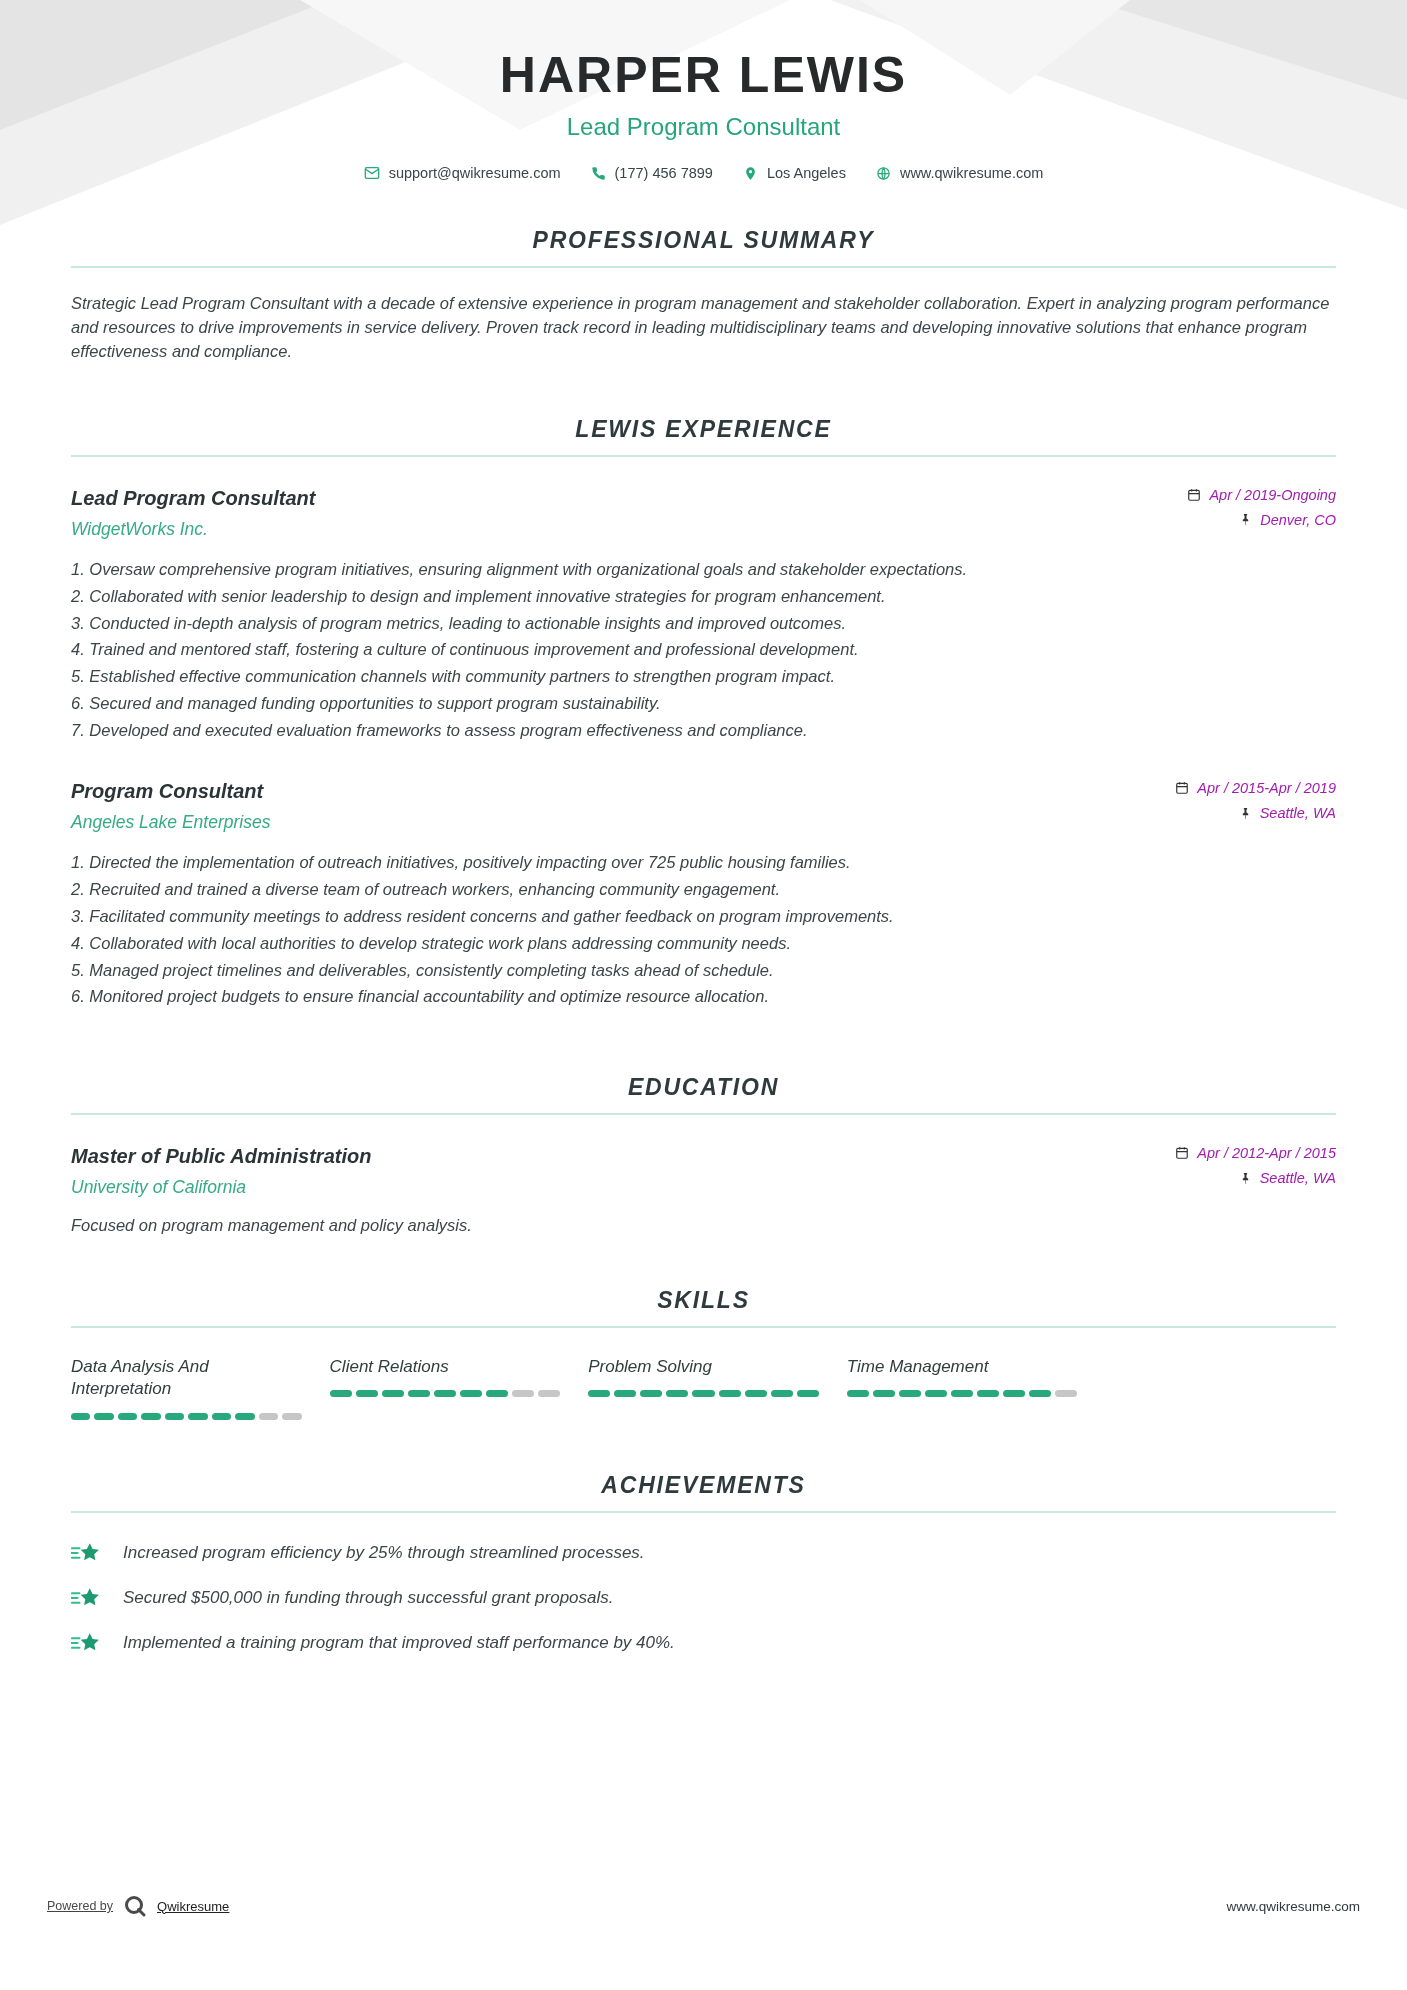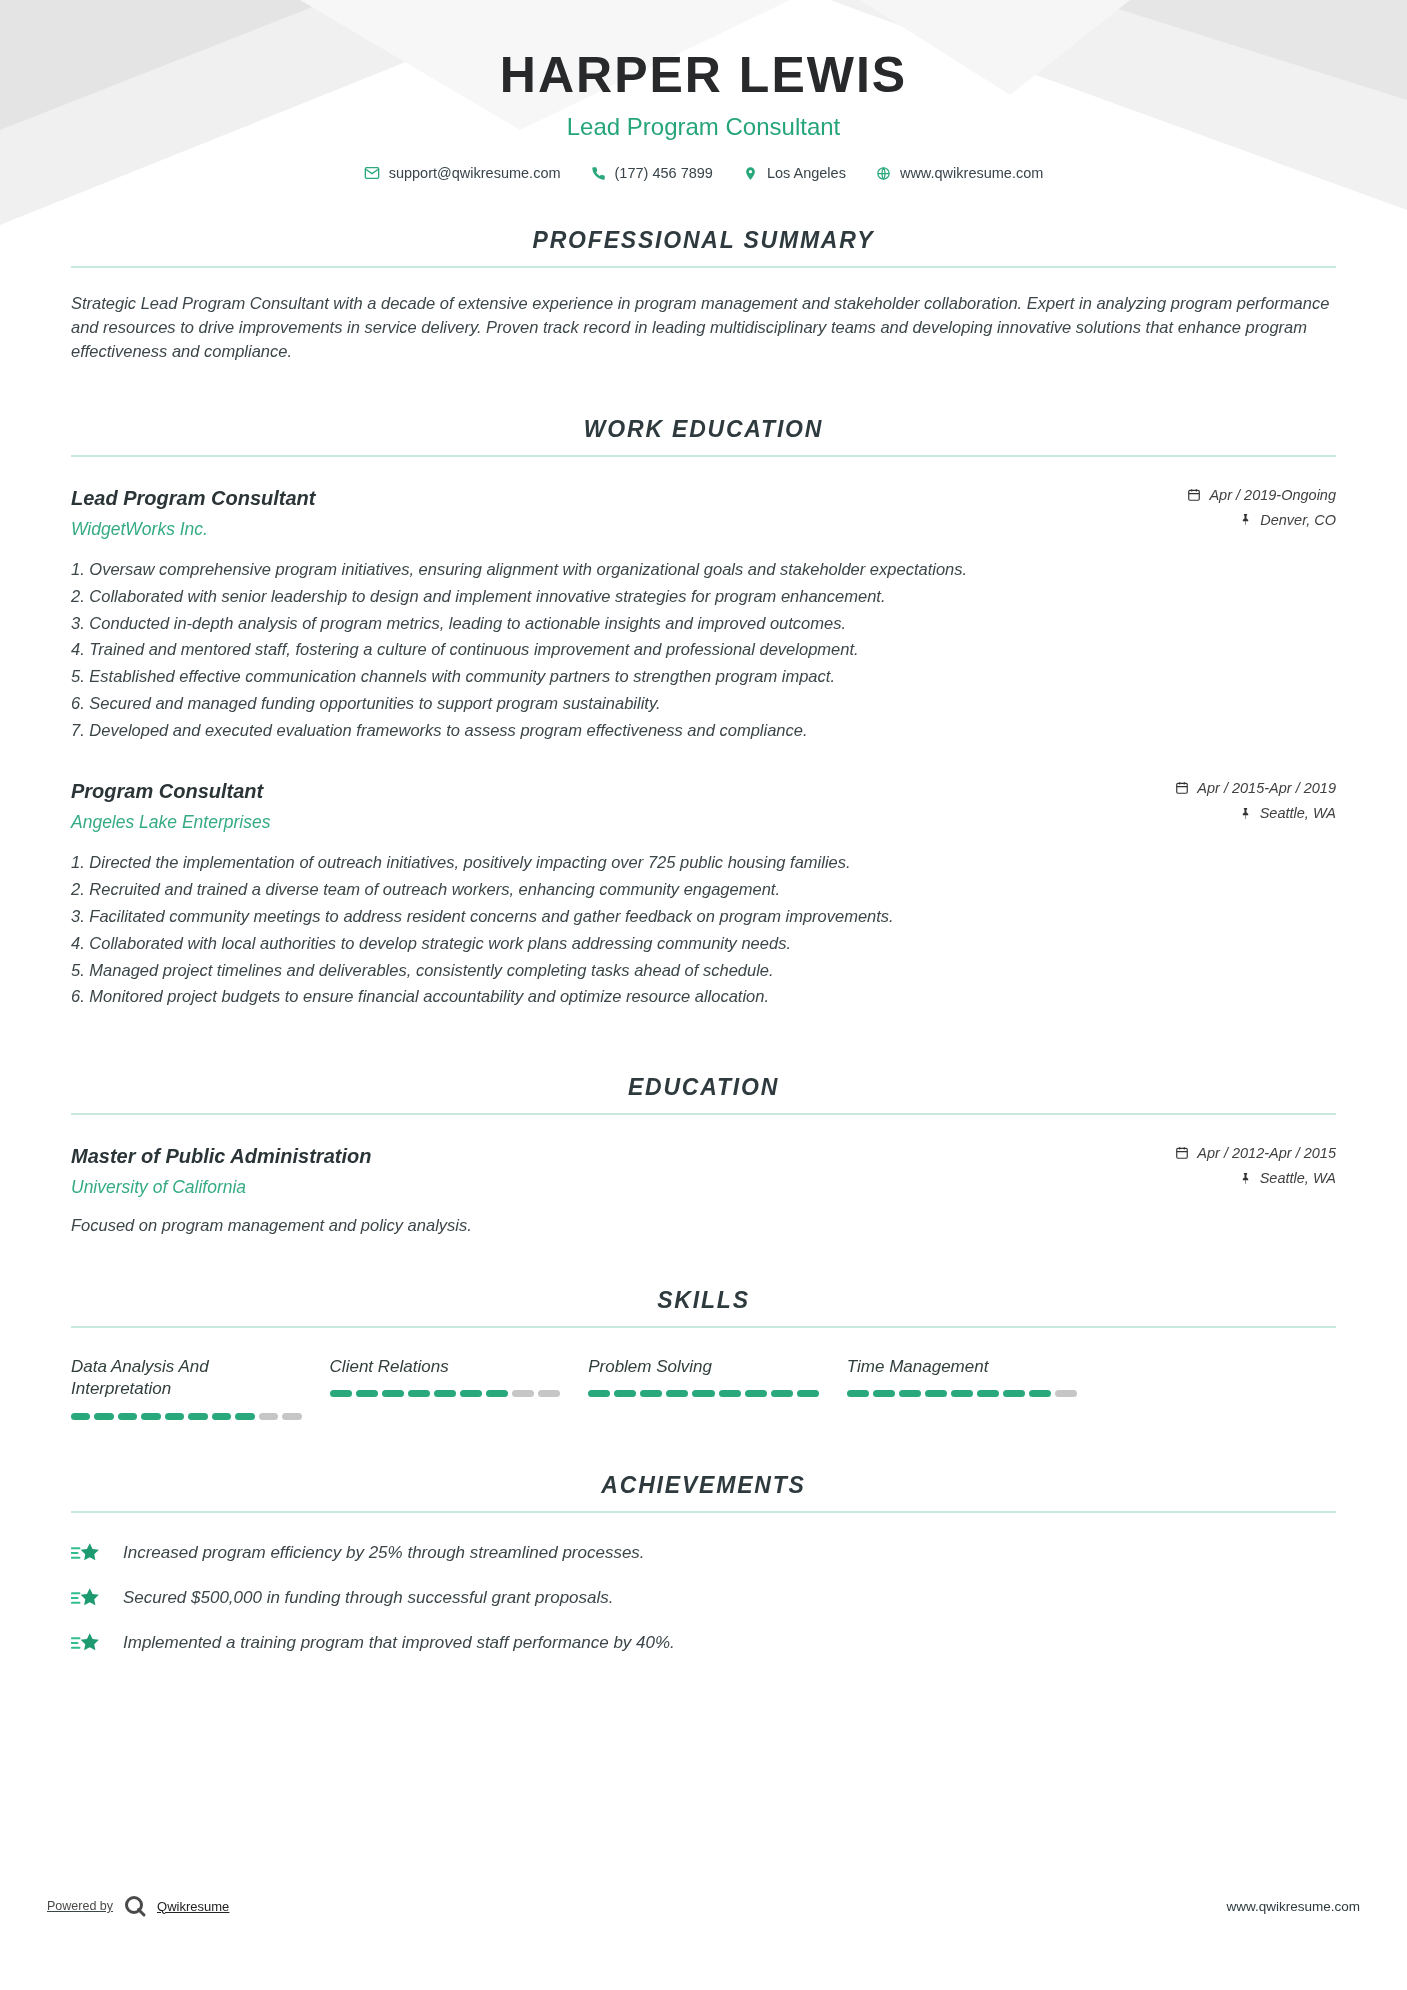--- a/index.html
+++ b/index.html
@@ -29,21 +29,21 @@
   .section-heading { text-align:center; font-size:23px; font-weight:600; letter-spacing:1.8px; color:#2e3a3d; }
   .divider { height:2px; background:#c8e8dc; margin-top:12px; }
 
   .summary-text { margin-top:24px; font-size:16.5px; line-height:1.45; color:#3c4649; }
 
   
   .entry { margin-top:30px; }
   .entry-head { display:flex; justify-content:space-between; align-items:flex-start; }
   .entry-title { font-size:20px; font-weight:bold; color:#2b3538; }
   .entry-org { font-size:17.5px; color:#35ab85; margin-top:9px; }
-  .entry-meta { text-align:right; font-size:14.5px; color:#404040; font-weight:500; }
+  .entry-meta { text-align:right; font-size:14.5px; color:#a21caf; font-weight:500; }
   .meta-line { display:flex; justify-content:flex-end; align-items:center; gap:8px; margin-bottom:9px; }
 
   ol.bullets { margin-top:16px; list-style:none; counter-reset:item; }
   ol.bullets li { font-size:16.5px; line-height:1.63; color:#3c4649; counter-increment:item; }
   ol.bullets li::before { content: counter(item) ". "; }
 
   .edu-desc { margin-top:18px; font-size:16.5px; color:#3c4649; }
 
   
   .skills-grid { display:grid; grid-template-columns:repeat(5, 1fr); column-gap:28px; margin-top:28px; }
@@ -111,21 +111,21 @@
     </div>
   </header>
 
   <section class="section tight">
     <h2 class="section-heading">PROFESSIONAL SUMMARY</h2>
     <div class="divider"></div>
     <p class="summary-text">Strategic Lead Program Consultant with a decade of extensive experience in program management and stakeholder collaboration. Expert in analyzing program performance and resources to drive improvements in service delivery. Proven track record in leading multidisciplinary teams and developing innovative solutions that enhance program effectiveness and compliance.</p>
   </section>
 
   <section class="section">
-    <h2 class="section-heading">WORK EDUCATION</h2>
+    <h2 class="section-heading">LEWIS EXPERIENCE</h2>
     <div class="divider"></div>
 
     <div class="entry">
       <div class="entry-head">
         <div>
           <div class="entry-title">Lead Program Consultant</div>
           <div class="entry-org">WidgetWorks Inc.</div>
         </div>
         <div class="entry-meta">
           <div class="meta-line">

